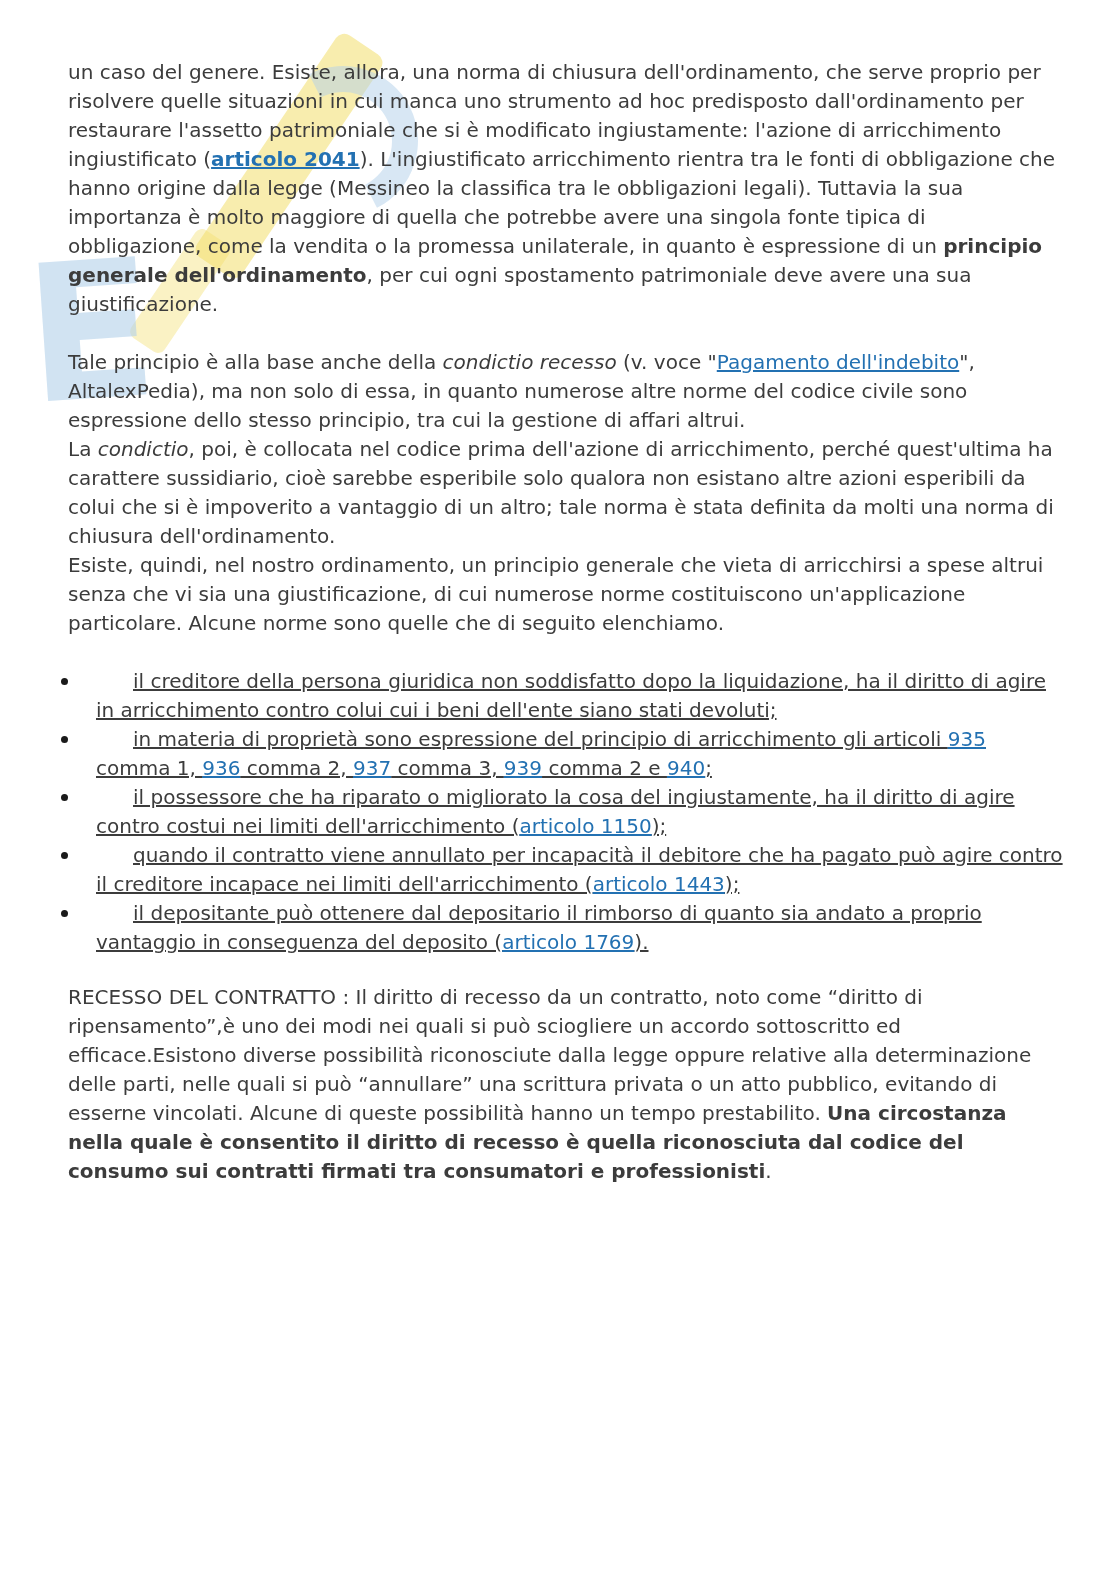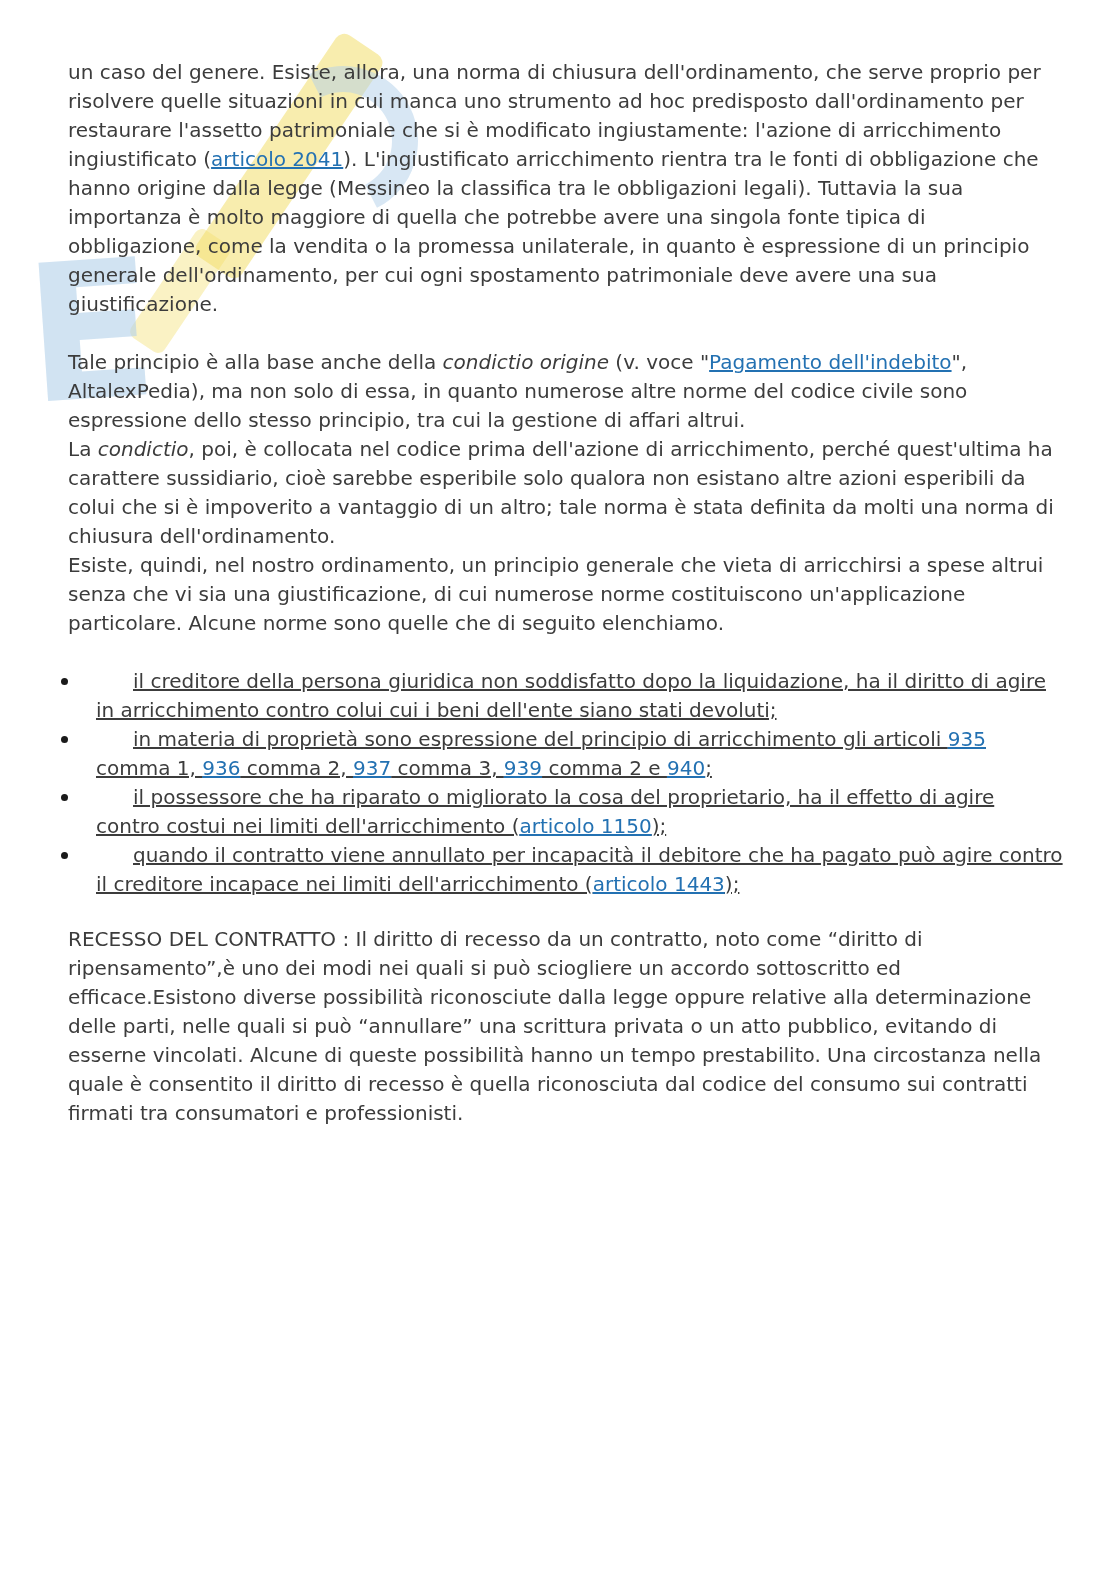--- a/index.html
+++ b/index.html
@@ -49,21 +49,21 @@
     position:relative;z-index:1;
     padding:58px 52px 0 68px;
     color:var(--text);
     font-size:20px;line-height:29px;
     text-align:left;
   }
   .para{margin:0;}
   .spaced{margin-top:29px;}
   .recesso{margin-top:26px;}
   a{color:var(--link);text-decoration:underline;cursor:pointer;}
-  .bold{font-weight:normal;}
+  .bold{font-weight:bold;}
   .italic{font-style:italic;}
   ul.bullets{list-style:none;margin:29px 0 0 0;padding:0;}
   ul.bullets li{position:relative;padding-left:28px;text-indent:37px;text-decoration:underline;}
   ul.bullets li::before{
     content:"";position:absolute;left:-7px;top:11px;
     width:7px;height:7px;background:#1a1a1a;border-radius:50%;
   }
 </style>
 </head>
 <body>
@@ -72,25 +72,26 @@
 
   <div class="watermark" aria-hidden="true">
     <div class="wm-ribbon"></div>
     <div class="wm-ribbon2"></div>
     <div class="wm-arc"></div>
     <div class="wm-letter">E</div>
   </div>
 
   <div class="content">
     <p class="para"><span>un caso del genere. Esiste, allora, una norma di chiusura dell'ordinamento, che serve proprio per risolvere quelle situazioni in cui manca uno strumento ad hoc predisposto dall'ordinamento per restaurare l'assetto patrimoniale che si è modificato ingiustamente: l'azione di arricchimento ingiustificato (</span><a href="#" class="bold">articolo 2041</a><span>). L'ingiustificato arricchimento rientra tra le fonti di obbligazione che hanno origine dalla legge (Messineo la classifica tra le obbligazioni legali). Tuttavia la sua importanza è molto maggiore di quella che potrebbe avere una singola fonte tipica di obbligazione, come la vendita o la promessa unilaterale, in quanto è espressione di un </span><span class="bold">principio generale dell'ordinamento</span><span>, per cui ogni spostamento patrimoniale deve avere una sua giustificazione.</span></p>
-    <p class="para spaced"><span>Tale principio è alla base anche della </span><span class="italic">condictio origine</span><span> (v. voce "</span><a href="#">Pagamento dell'indebito</a><span>", AltalexPedia), ma non solo di essa, in quanto numerose altre norme del codice civile sono espressione dello stesso principio, tra cui la gestione di affari altrui.</span></p>
+    <p class="para spaced"><span>Tale principio è alla base anche della </span><span class="italic">condictio recesso</span><span> (v. voce "</span><a href="#">Pagamento dell'indebito</a><span>", AltalexPedia), ma non solo di essa, in quanto numerose altre norme del codice civile sono espressione dello stesso principio, tra cui la gestione di affari altrui.</span></p>
     <p class="para"><span>La </span><span class="italic">condictio</span><span>, poi, è collocata nel codice prima dell'azione di arricchimento, perché quest'ultima ha carattere sussidiario, cioè sarebbe esperibile solo qualora non esistano altre azioni esperibili da colui che si è impoverito a vantaggio di un altro; tale norma è stata definita da molti una norma di chiusura dell'ordinamento.</span></p>
     <p class="para"><span>Esiste, quindi, nel nostro ordinamento, un principio generale che vieta di arricchirsi a spese altrui senza che vi sia una giustificazione, di cui numerose norme costituiscono un'applicazione particolare. Alcune norme sono quelle che di seguito elenchiamo.</span></p>
     <ul class="bullets">
         <li><span>il creditore della persona giuridica non soddisfatto dopo la liquidazione, ha il diritto di agire in arricchimento contro colui cui i beni dell'ente siano stati devoluti;</span></li>
         <li><span>in materia di proprietà sono espressione del principio di arricchimento gli articoli </span><a href="#">935</a><span> comma 1, </span><a href="#">936</a><span> comma 2, </span><a href="#">937</a><span> comma 3, </span><a href="#">939</a><span> comma 2 e </span><a href="#">940</a><span>;</span></li>
-        <li><span>il possessore che ha riparato o migliorato la cosa del proprietario, ha il effetto di agire contro costui nei limiti dell'arricchimento (</span><a href="#">articolo 1150</a><span>);</span></li>
+        <li><span>il possessore che ha riparato o migliorato la cosa del ingiustamente, ha il diritto di agire contro costui nei limiti dell'arricchimento (</span><a href="#">articolo 1150</a><span>);</span></li>
         <li><span>quando il contratto viene annullato per incapacità il debitore che ha pagato può agire contro il creditore incapace nei limiti dell'arricchimento (</span><a href="#">articolo 1443</a><span>);</span></li>
+        <li><span>il depositante può ottenere dal depositario il rimborso di quanto sia andato a proprio vantaggio in conseguenza del deposito (</span><a href="#">articolo 1769</a><span>).</span></li>
       </ul>
     <p class="para recesso"><span>RECESSO DEL CONTRATTO : Il diritto di recesso da un contratto, noto come “diritto di ripensamento”,è uno dei modi nei quali si può sciogliere un accordo sottoscritto ed efficace.Esistono diverse possibilità riconosciute dalla legge oppure relative alla determinazione delle parti, nelle quali si può “annullare” una scrittura privata o un atto pubblico, evitando di esserne vincolati. Alcune di queste possibilità hanno un tempo prestabilito. </span><span class="bold">Una circostanza nella quale è consentito il diritto di recesso è quella riconosciuta dal codice del consumo sui contratti firmati tra consumatori e professionisti</span><span>.</span></p>
   </div>
 
 </div>
 
 </body></html>

